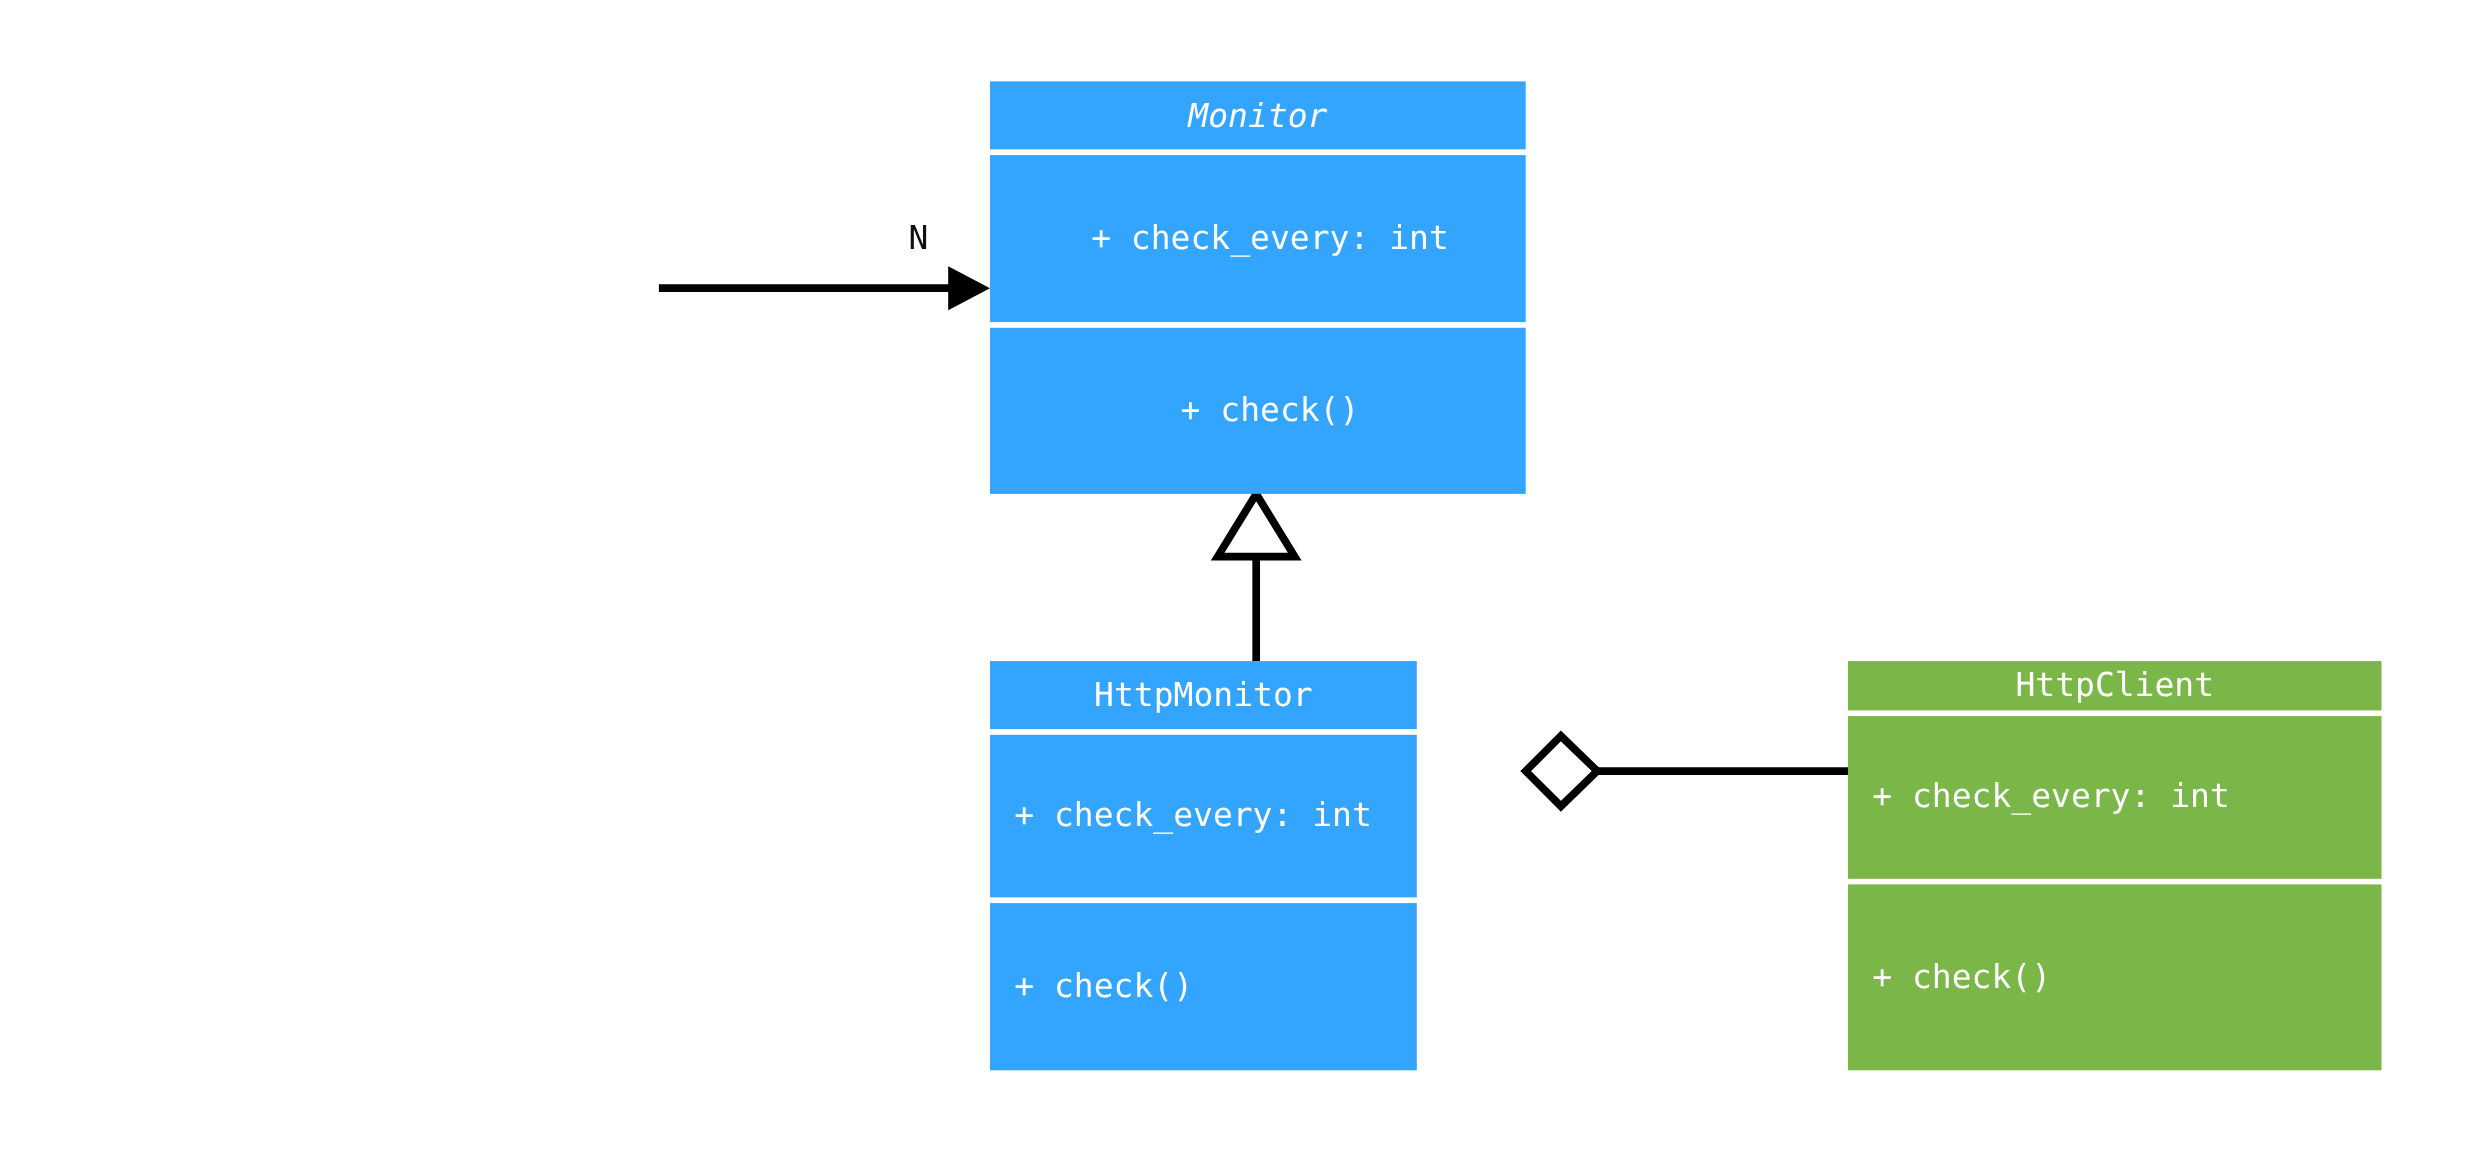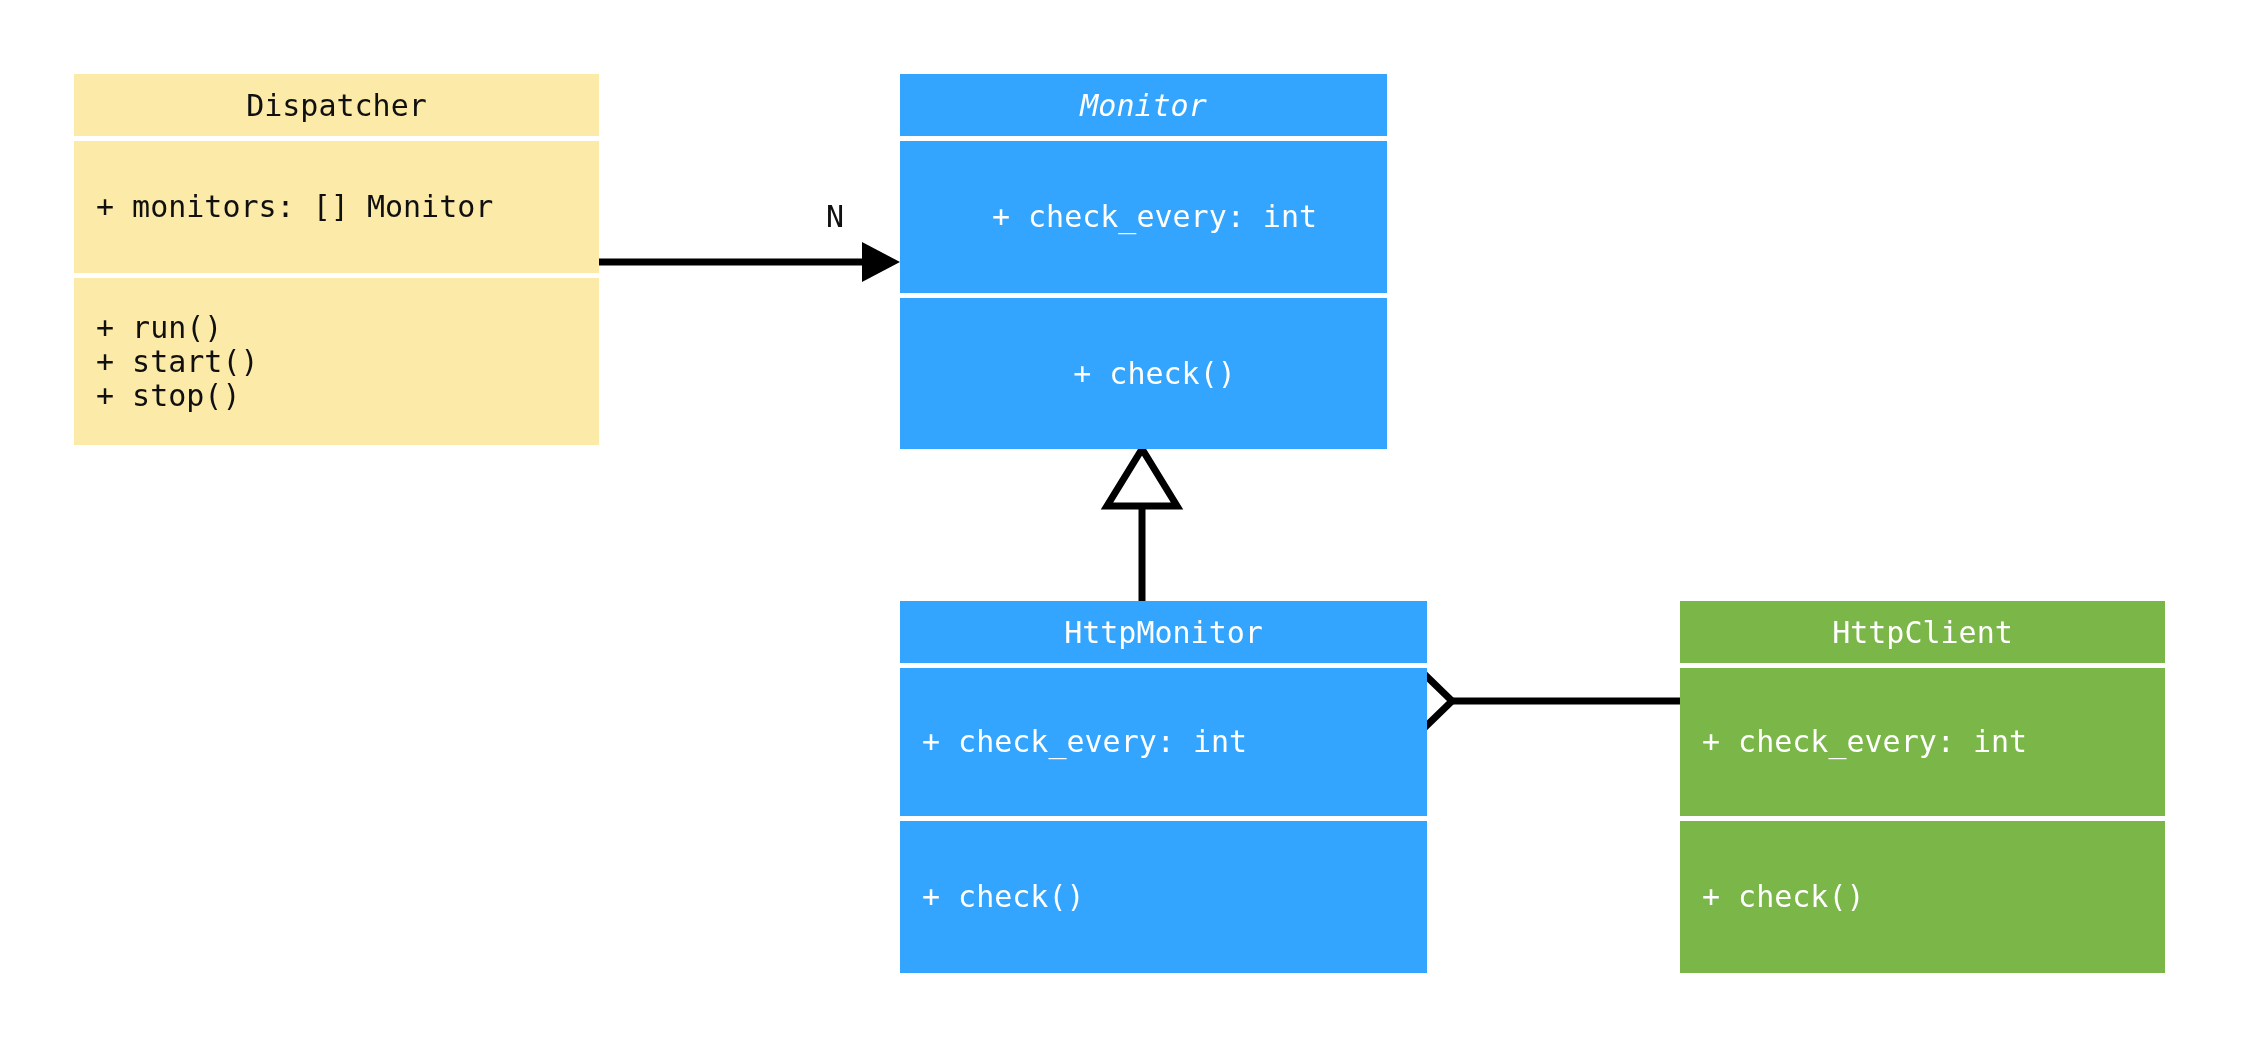--- a/index.html
+++ b/index.html
@@ -84,30 +84,30 @@
     #class-dispatcher .c-ops   { flex: 1 1 auto; }
 
   #class-monitor {
     left: 900px; top: 74px; width: 487px; height: 375px; text-align: center;
   }
   #class-monitor .c-title { height: 62px; }
     #class-monitor .c-attrs { height: 152px; }
     #class-monitor .c-ops   { flex: 1 1 auto; }
 
   #class-httpmonitor {
-    left: 900px; top: 601px; width: 527px; height: 372px;
+    left: 900px; top: 601px; width: 388px; height: 372px;
   }
   #class-httpmonitor .c-title { height: 62px; }
     #class-httpmonitor .c-attrs { height: 148px; }
     #class-httpmonitor .c-ops   { flex: 1 1 auto; }
 
   #class-httpclient {
     left: 1680px; top: 601px; width: 485px; height: 372px;
   }
-  #class-httpclient .c-title { height: 62px; }
+  #class-httpclient .c-title { height: 45px; }
     #class-httpclient .c-attrs { height: 148px; }
     #class-httpclient .c-ops   { flex: 1 1 auto; }
 
   
   #edges {
     position: absolute;
     left: 0; top: 0;
     width: 2244px; height: 1048px;
     z-index: 2;
     pointer-events: none;
@@ -139,35 +139,20 @@
     </g>
 
     <g>
       <line x1="1452" y1="701" x2="1680" y2="701" stroke="#000000" stroke-width="7"></line>
       <polygon points="1387,701 1419,669 1452,701 1419,733" fill="#ffffff" stroke="#000000" stroke-width="7" stroke-linejoin="miter"></polygon>
     </g>
   </svg>
 
   <div class="edge-label" id="label-multiplicity-n">N</div>
 
-  <div class="uml-class theme-yellow" id="class-dispatcher">
-    <div class="compartment title c-title">
-      <span class="uml-title-text">Dispatcher</span>
-    </div>
-    <div class="sep"></div>
-    <div class="compartment c-attrs">
-      <div class="member-line">+ monitors: [] Monitor</div>
-    </div>
-    <div class="sep"></div>
-    <div class="compartment c-ops">
-      <div class="member-line">+ run()</div>
-      <div class="member-line">+ start()</div>
-      <div class="member-line">+ stop()</div>
-    </div>
-  </div>
 
   <div class="uml-class theme-blue" id="class-monitor">
     <div class="compartment title c-title">
       <span class="uml-title-text abstract">Monitor</span>
     </div>
     <div class="sep"></div>
     <div class="compartment c-attrs">
       <div class="member-line">+ check_every: int</div>
     </div>
     <div class="sep"></div>

